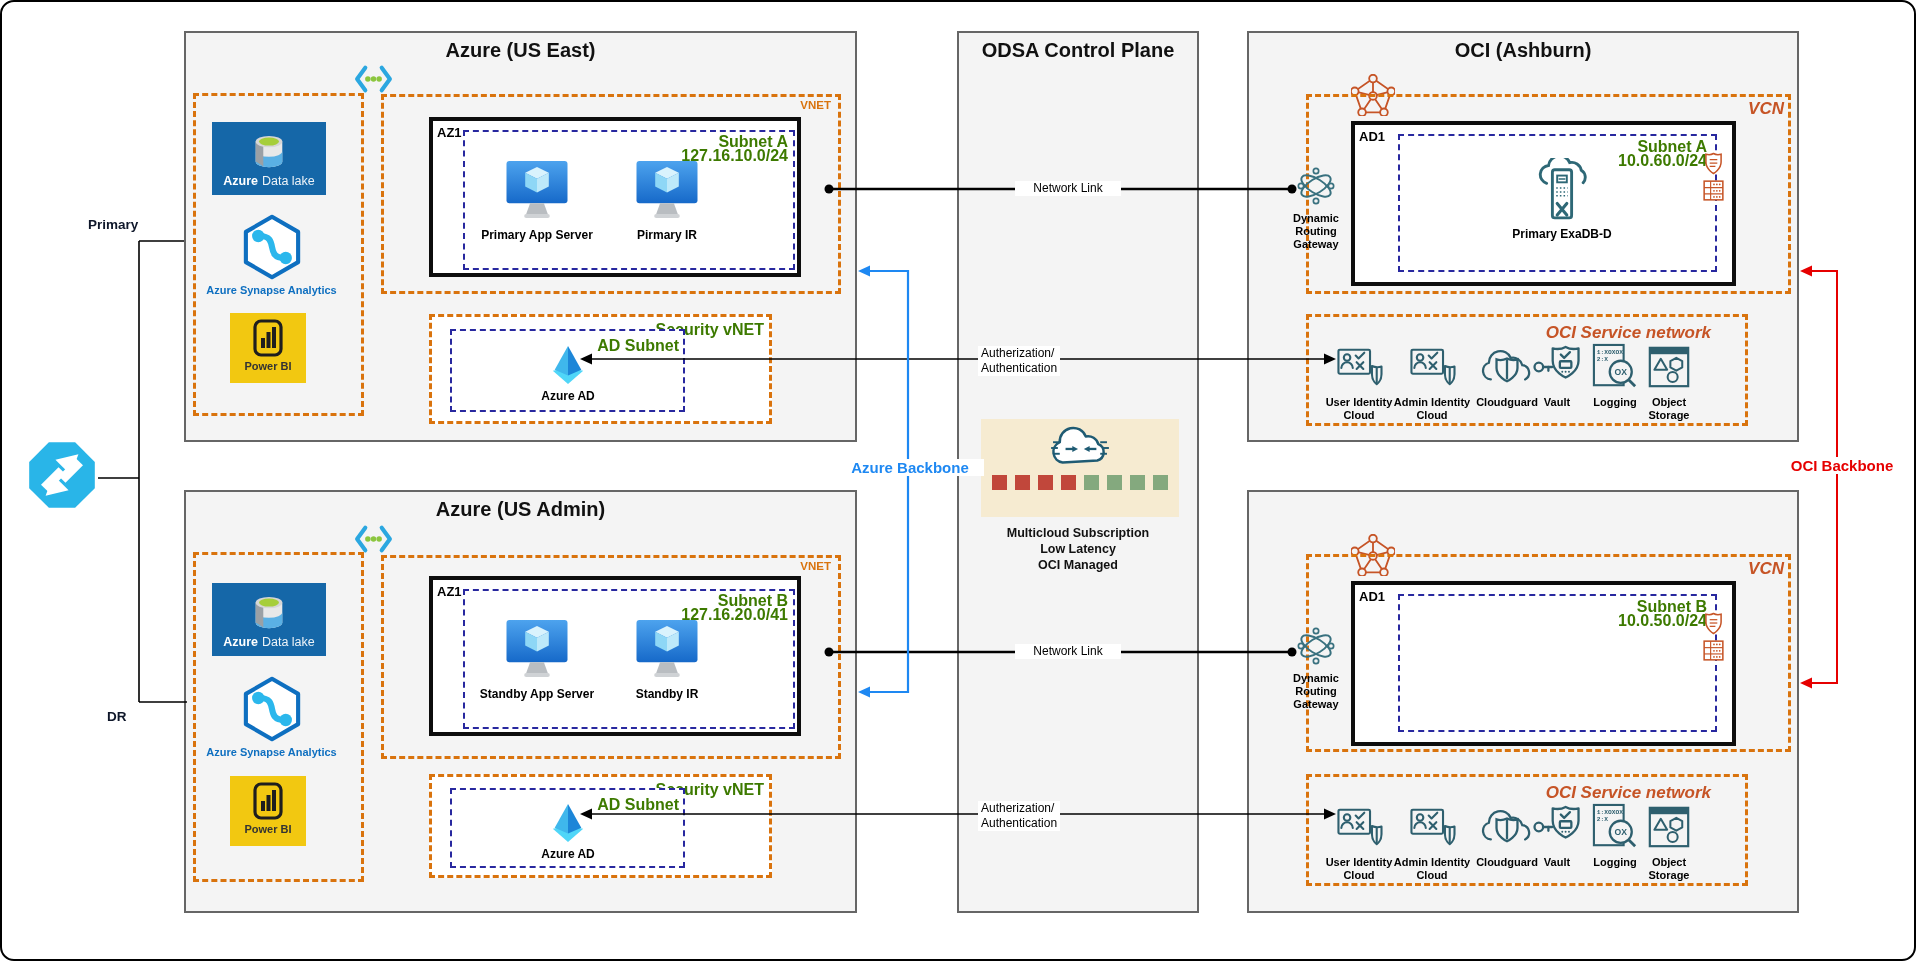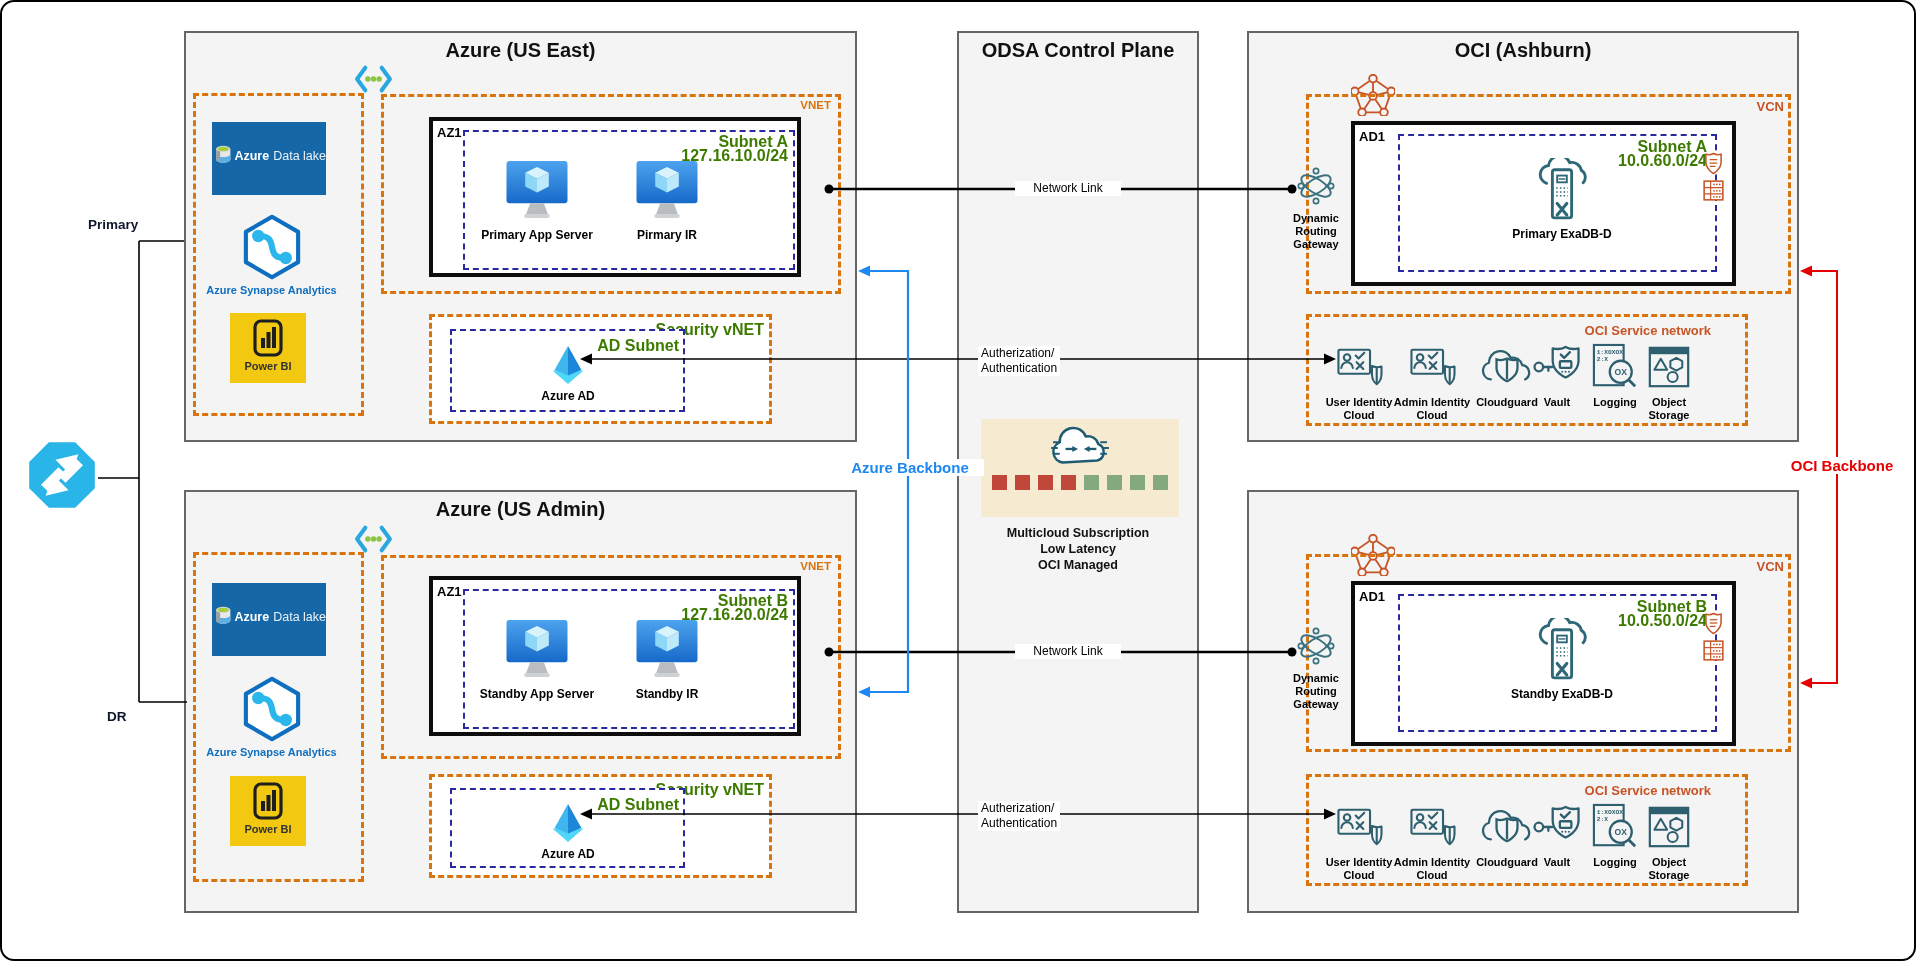--- a/index.html
+++ b/index.html
@@ -6,32 +6,32 @@
   .canvas{position:relative;width:1916px;height:961px;background:#fff;border:2px solid #000;border-radius:14px;box-sizing:border-box;font-family:"Liberation Sans",sans-serif;overflow:hidden;}
   .r{position:absolute;}
   .region{position:absolute;background:#F4F4F4;border:2px solid #666;box-sizing:border-box;}
   .region-title{position:absolute;left:0;right:0;top:6px;text-align:center;font-weight:bold;font-size:20px;color:#111;}
   .dash-orange{position:absolute;border:3px dashed #D9730D;box-sizing:border-box;}
   .dash-navy{position:absolute;border:2px dashed #28289F;background:#fff;box-sizing:border-box;}
   .solid-black{position:absolute;border:4px solid #0D0D0D;background:#fff;box-sizing:border-box;}
   .whitebg{background:#fff;}
   .lbl-green{color:#3D7A00;font-weight:bold;font-size:16px;line-height:14px;}
   .lbl-orange{color:#D9730D;font-weight:bold;font-size:11.5px;}
-  .lbl-oci-orange{color:#C65426;font-weight:bold;font-size:13px;}
+  .lbl-oci-orange{color:#C65426;font-weight:bold;font-size:17px;font-style:italic;}
   .corner-lbl{position:absolute;font-weight:bold;font-size:13px;color:#000;}
   .caption{font-weight:bold;font-size:12px;color:#000;text-align:center;line-height:14px;}
   .caption.s{font-size:11px;line-height:13px;}
   .igroup{position:absolute;display:flex;flex-direction:column;align-items:center;}
   .svc{position:absolute;display:flex;flex-direction:column;align-items:center;}
   .svc-ic{height:48px;display:flex;align-items:center;justify-content:center;margin-bottom:5px;}
   .line-label{position:absolute;background:#fff;font-size:12px;color:#000;padding:0 3px;z-index:6;line-height:15px;}
   .backbone{position:absolute;z-index:6;background:#fff;font-weight:bold;font-size:15px;text-align:center;padding:0 2px;}
   .overlay{position:absolute;left:0;top:0;z-index:5;pointer-events:none;}
   .side-lbl{position:absolute;font-weight:bold;font-size:13.5px;color:#0f172a;text-align:left;}
-  .tile-datalake{position:absolute;display:flex;flex-direction:row;align-items:center;justify-content:flex-end;background:#1567A8;padding-bottom:7px;box-sizing:border-box;}
+  .tile-datalake{position:absolute;display:flex;flex-direction:column;align-items:center;justify-content:flex-end;background:#1567A8;padding-bottom:7px;box-sizing:border-box;}
   .dl-caption{color:#fff;font-size:12.5px;margin-top:2px;white-space:nowrap;}
   .dl-caption .b{font-weight:bold;}
   .dl-caption .n{font-weight:normal;opacity:.92;margin-left:4px;}
   .tile-powerbi{position:absolute;display:flex;flex-direction:column;align-items:center;background:#F2C811;padding-top:5px;box-sizing:border-box;}
   .pbi-caption{font-size:11px;font-weight:bold;color:#333;margin-top:2px;}
   .syn-caption{font-size:11px;font-weight:bold;color:#0E6FC0;margin-top:4px;text-align:center;}
   .odsa-tile{position:absolute;background:#F6EBD1;display:flex;flex-direction:column;align-items:center;padding-top:3px;box-sizing:border-box;}
   .sq-row{display:flex;gap:8px;margin-top:1px;}
   .sq{width:15px;height:15px;display:inline-block;}
   .sq-r{background:#C1473B;}
@@ -326,21 +326,21 @@
         <use href="#sym-vnet"></use>
       </svg>
   <div class="dash-orange" style="left:195px;top:63px;width:460px;height:204px"></div>
   <div class="lbl-orange" style="position:absolute;left:545px;top:68px;width:100px;text-align:right">VNET</div>
 
   <div class="solid-black" style="left:243px;top:84px;width:372px;height:160px">
     <div class="corner-lbl" style="left:4px;top:4px">AZ1</div>
     <div class="dash-navy" style="left:30px;top:9px;width:332px;height:140px">
       <div style="position:absolute;right:5px;top:3px;text-align:right">
         <div class="lbl-green">Subnet B</div>
-        <div class="lbl-green">127.16.20.0/24</div>
+        <div class="lbl-green">127.16.20.0/41</div>
       </div>
       <div class="igroup" style="left:142px;top:28px;width:120px">
         <svg width="64" height="61">
               <use href="#sym-monitor"></use>
             </svg>
         <div class="caption" style="margin-top:7px">Standby IR</div>
       </div>
       <div class="igroup" style="left:12px;top:28px;width:120px">
         <svg width="64" height="61">
               <use href="#sym-monitor"></use>
@@ -503,26 +503,20 @@
     </div>
   </div>
 
   <div class="solid-black" style="left:102px;top:89px;width:385px;height:165px">
     <div class="corner-lbl" style="left:4px;top:4px">AD1</div>
     <div class="dash-navy" style="left:43px;top:9px;width:319px;height:138px">
       <div style="position:absolute;right:8px;top:4px;text-align:right">
         <div class="lbl-green">Subnet B</div>
         <div class="lbl-green">10.0.50.0/24</div>
       </div>
-      <div class="igroup" style="left:92px;top:22px;width:140px">
-        <svg width="50" height="64">
-              <use href="#sym-exadb"></use>
-            </svg>
-        <div class="caption" style="margin-top:5px">Standby ExaDB-D</div>
-      </div>
       <svg class="r" style="left:304px;top:16px" width="19" height="23">
             <use href="#sym-shieldlist"></use>
           </svg>
       <svg class="r" style="left:303px;top:44px" width="21" height="21">
             <use href="#sym-routetable"></use>
           </svg>
     </div>
   </div>
 
   <div class="dash-orange" style="left:57px;top:282px;width:442px;height:112px">

